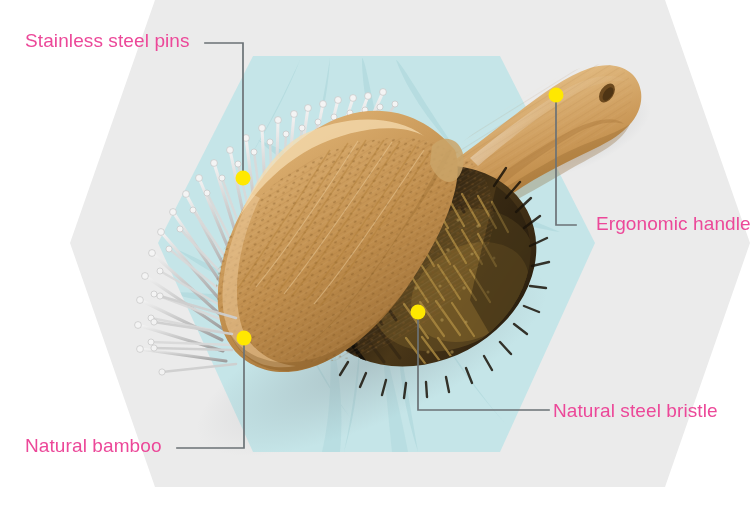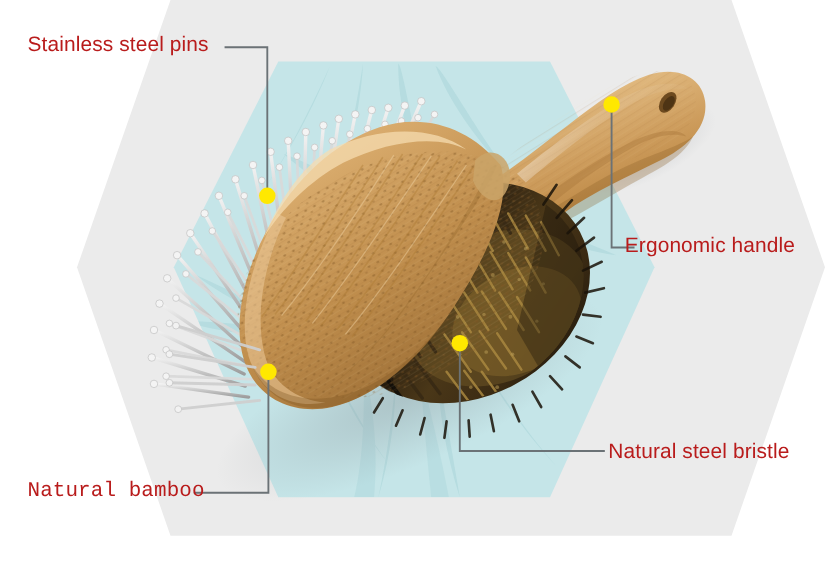--- a/index.html
+++ b/index.html
@@ -20,28 +20,28 @@
     left: 0;
     top: 0;
     width: 750px;
     height: 516px;
   }
   .callout-label {
     position: absolute;
     font-family: "Liberation Sans", "DejaVu Sans", sans-serif;
     font-size: 19px;
     line-height: 22px;
-    color: #b91c1c;
+    color: #ec4899;
     white-space: nowrap;
     letter-spacing: 0.1px;
   }
   #label-pins   { left: 25px;  top: 30px; }
-  #label-handle { left: 568px; top: 213px; }
+  #label-handle { left: 596px; top: 213px; }
   #label-boar   { left: 553px; top: 400px; }
-  #label-bamboo { left: 25px;  top: 435px; font-family: Liberation Mono, monospace; }
+  #label-bamboo { left: 25px;  top: 435px; }
 </style>
 </head>
 <body>
 
 <div id="stage">
 
   <svg class="layer" viewBox="0 0 750 516">
     <defs>
       <clipPath id="clip-inner-hex">
         <polygon points="253,56 500,56 595,243 500,452 253,452 158,243"></polygon>

